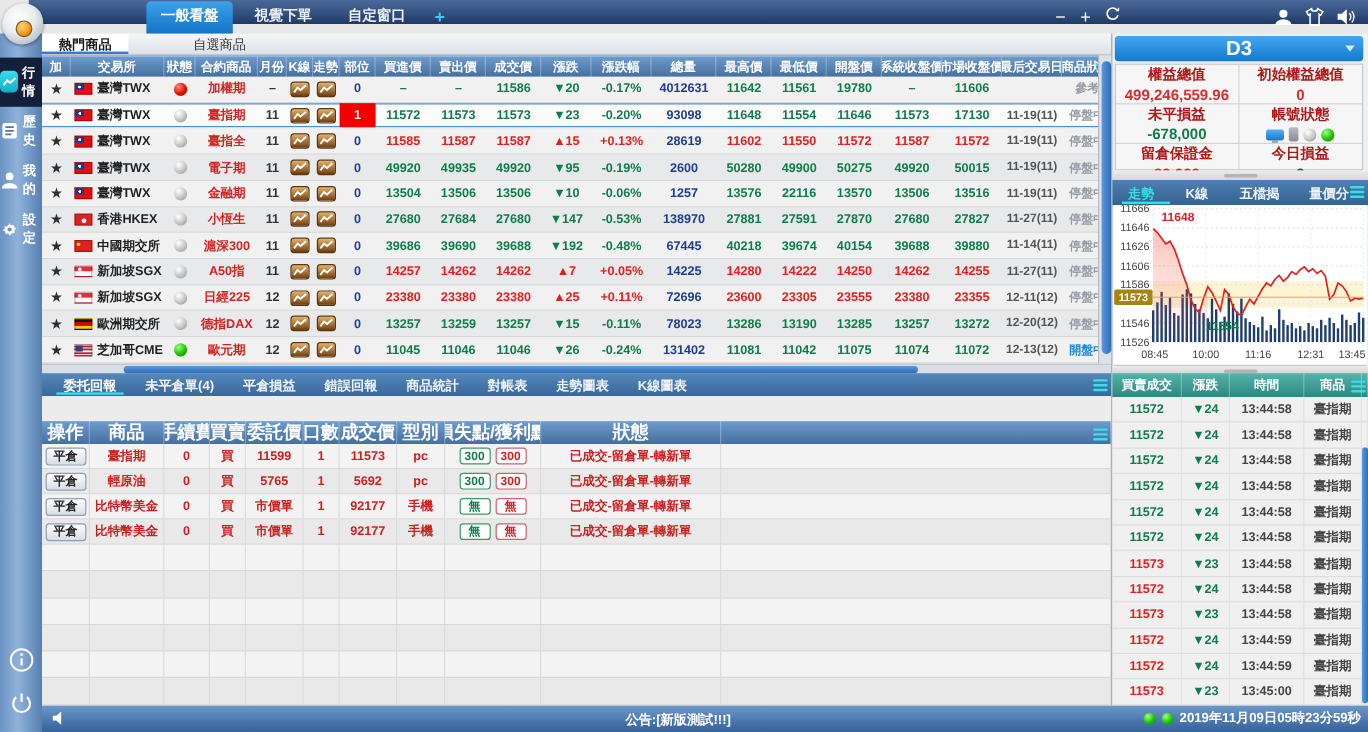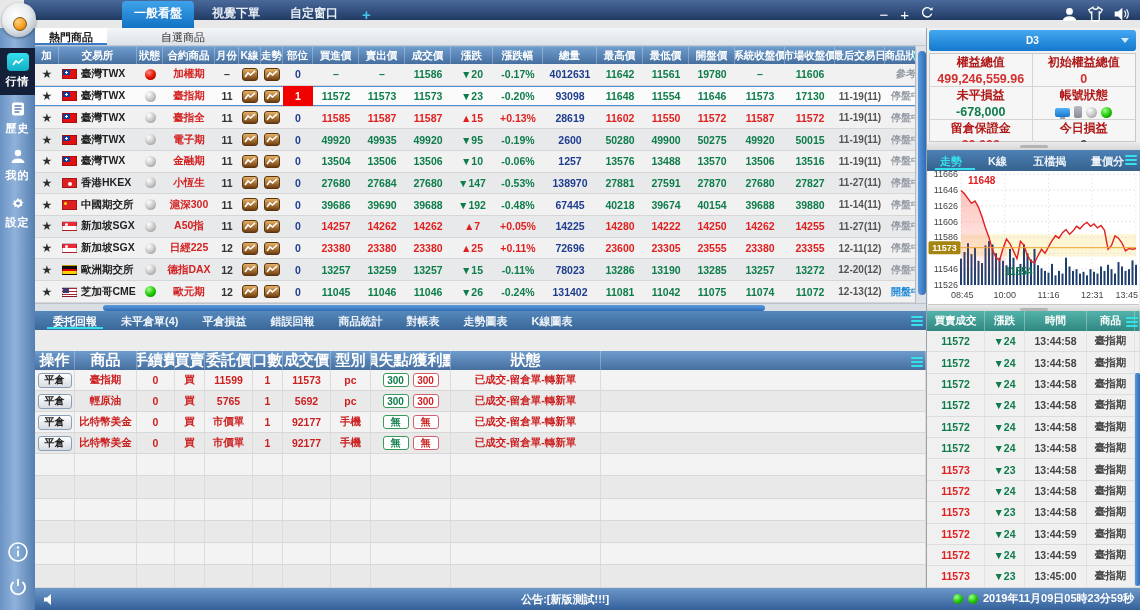--- a/index.html
+++ b/index.html
@@ -20,21 +20,21 @@
   .top-tab.active { background:linear-gradient(180deg,#3ea2ea,#1272c4); color:#fff; }
   .top-plus { color:#45c8f0; font-size:15px; font-weight:bold; padding:3px 6px 5px; }
   .win-ctrls { position:absolute; right:230px; top:0; height:28px; display:flex; align-items:center; gap:12px; color:#fff; }
   .win-glyph { font-size:15px; line-height:1; color:#fff; }
   .top-icons { position:absolute; right:8px; top:0; height:28px; display:flex; align-items:center; gap:9px; }
   .top-icons svg { display:block; }
 
   
   .sidebar { position:absolute; left:0; top:28px; width:35px; height:582px;
     background:linear-gradient(90deg,#6b93c4 0%,#8fb2da 42%,#567fb0 100%); z-index:20; }
-  .side-item { width:35px; padding:5px 0 6px; display:flex; flex-direction:column; align-items:center; gap:3px; cursor:default; }
+  .side-item { width:35px; padding:5px 0 6px; display:flex; flex-direction:row; align-items:center; gap:3px; cursor:default; }
   .side-item:first-child { margin-top:20px; }
   .side-item.active { background:#14203a; }
   .side-label { color:#fff; font-size:11px; font-weight:bold; letter-spacing:1px; writing-mode:horizontal-tb; }
   .side-ic { width:22px; height:18px; display:flex; align-items:center; justify-content:center; }
   .side-ic.chartbox { background:linear-gradient(180deg,#35e0ee,#13aec6); border-radius:4px; }
   .side-bottom { position:absolute; bottom:8px; left:0; width:35px; display:flex; flex-direction:column; align-items:center; gap:9px; }
 
   
   .main { position:absolute; left:35px; top:28px; width:891px; height:560px; background:#ececec; overflow:hidden; }
 
@@ -127,21 +127,21 @@
   .oc.status-cell { justify-content:center; font-size:10.5px; }
 
   
   .vscroll { position:absolute; left:915px; top:46px; width:11px; height:257px; background:#dde2e8; border-left:1px solid #b8bcc2; z-index:25; }
   .vthumb { position:absolute; left:1.5px; top:5px; width:8px; height:244px; border-radius:4px;
     background:linear-gradient(90deg,#5a9ade,#2f6cb4); }
 
   
   .right { position:absolute; left:926px; top:28px; width:214px; height:560px; background:#eef0f2; border-left:1px solid #9aa2ac; }
   .acct-select { position:absolute; left:2px; top:2px; right:4px; height:21px; border-radius:3px;
-    background:linear-gradient(180deg,#43a7f0,#1478ce); color:#fff; font-size:10px; font-weight:bold;
+    background:linear-gradient(180deg,#43a7f0,#1478ce); color:#fff; font-size:17px; font-weight:bold;
     display:flex; align-items:center; justify-content:center; cursor:default; }
   .acct-caret { position:absolute; right:7px; top:8px; width:0; height:0; border-left:4px solid transparent; border-right:4px solid transparent; border-top:5px solid #d8ecfb; }
   .stats { position:absolute; left:2px; top:25px; right:4px; height:89px; background:#f6f6f6; border:1px solid #c8c8c8;
     display:grid; grid-template-columns:1fr 1fr; grid-template-rows:1fr 1fr 1fr; }
   .stat { border-right:1px solid #d4d4d4; border-bottom:1px solid #d4d4d4; display:flex; flex-direction:column; align-items:center; justify-content:center; gap:1px; }
   .stat:nth-child(2n) { border-right:none; } .stat:nth-child(5),.stat:nth-child(6) { border-bottom:none; }
   .stat .lb { color:#b01818; font-size:12px; font-weight:bold; }
   .stat .vl { font-size:12.5px; font-weight:bold; }
   .vl.red { color:#d32f2f; } .vl.green { color:#0e7d4a; } .vl.dark { color:#444; }
   .acct-icons { display:flex; align-items:center; gap:4px; height:14px; }
@@ -482,21 +482,21 @@
             </span>
           </div>
     <div class="qc pos">0</div>
     <div class="qc val">13504</div>
     <div class="qc val">13506</div>
     <div class="qc val">13506</div>
     <div class="qc chg-down">▼10</div>
     <div class="qc chg-down">-0.06%</div>
     <div class="qc vol">1257</div>
     <div class="qc val">13576</div>
-    <div class="qc val">13488</div>
+    <div class="qc val">22116</div>
     <div class="qc val">13570</div>
     <div class="qc val">13506</div>
     <div class="qc val">13516</div>
     <div class="qc lday">11-19(11)</div>
     <div class="qc pstat halt">停盤中</div>
   </div>
   <div class="q-row qgrid tone-down">
     <div class="qc star">★</div>
     <div class="qc exch"><span class="flag f-hk"></span>香港HKEX</div>
     <div class="qc">

